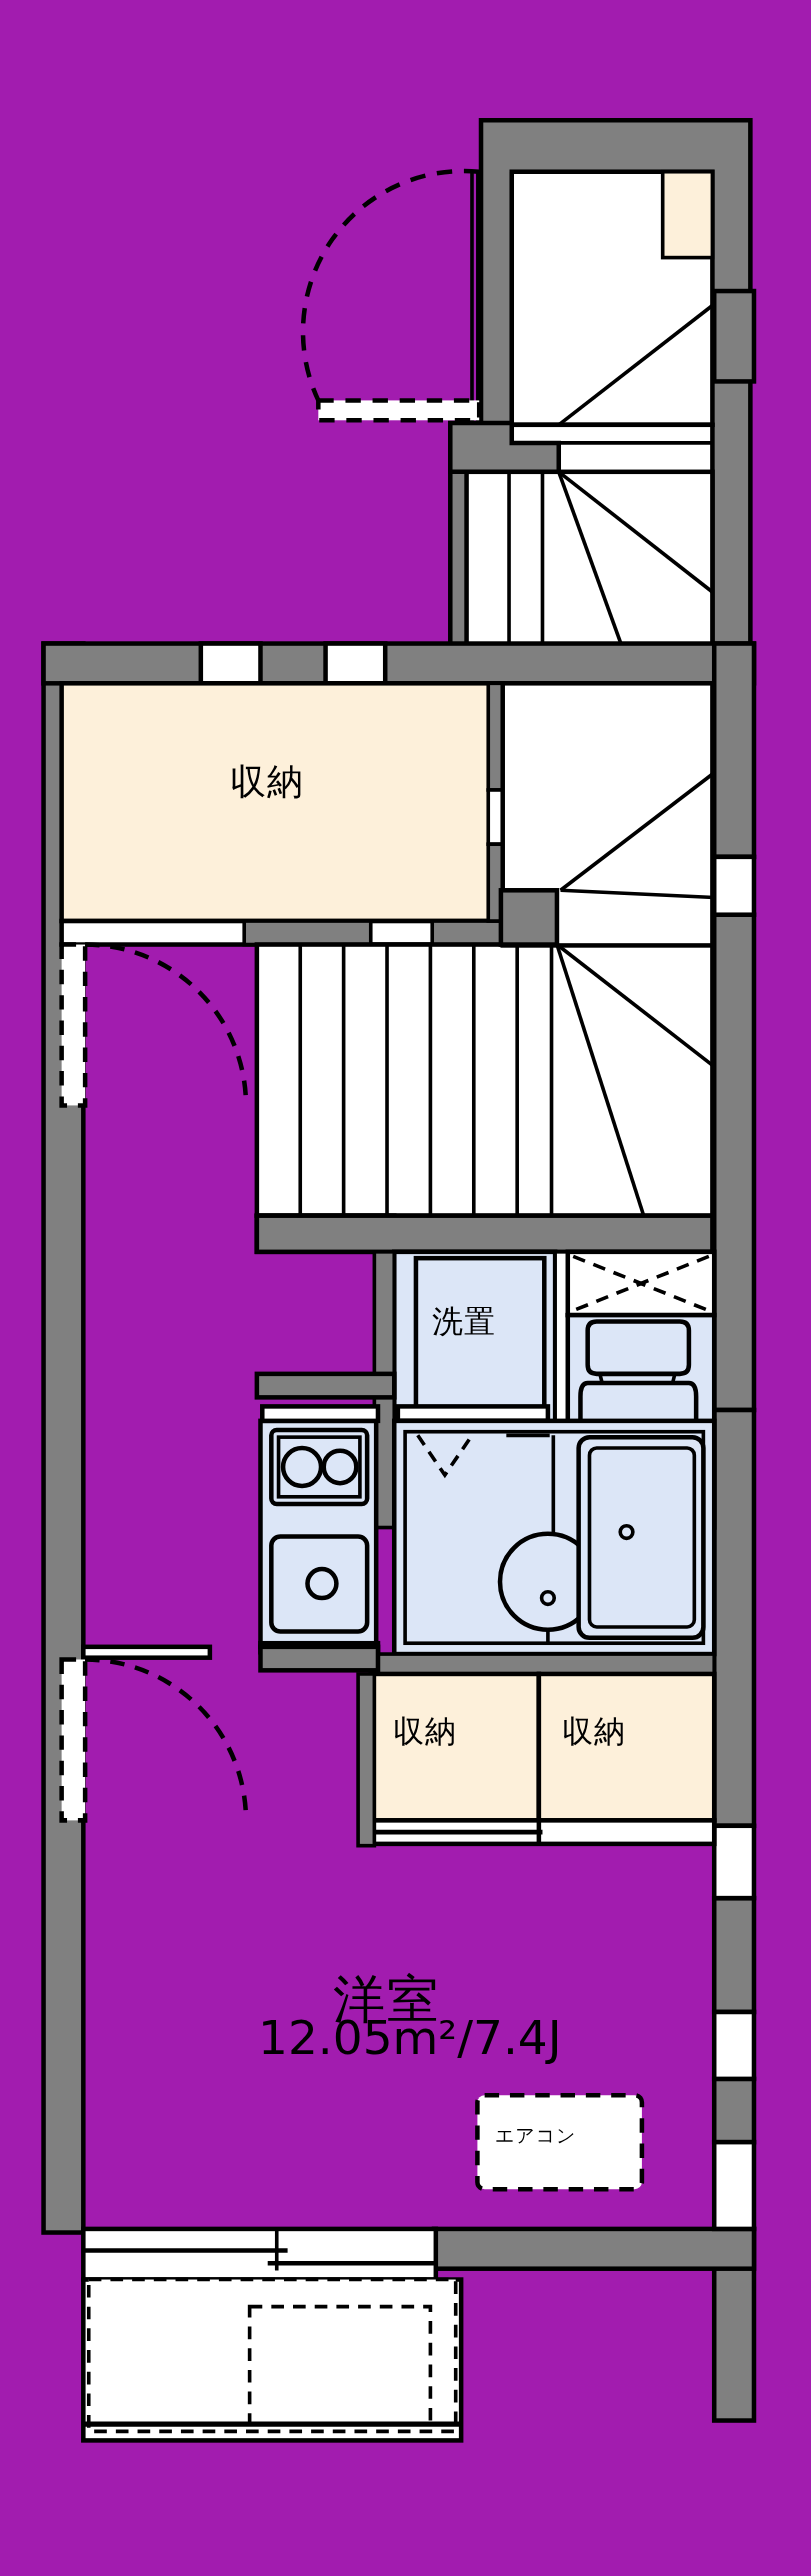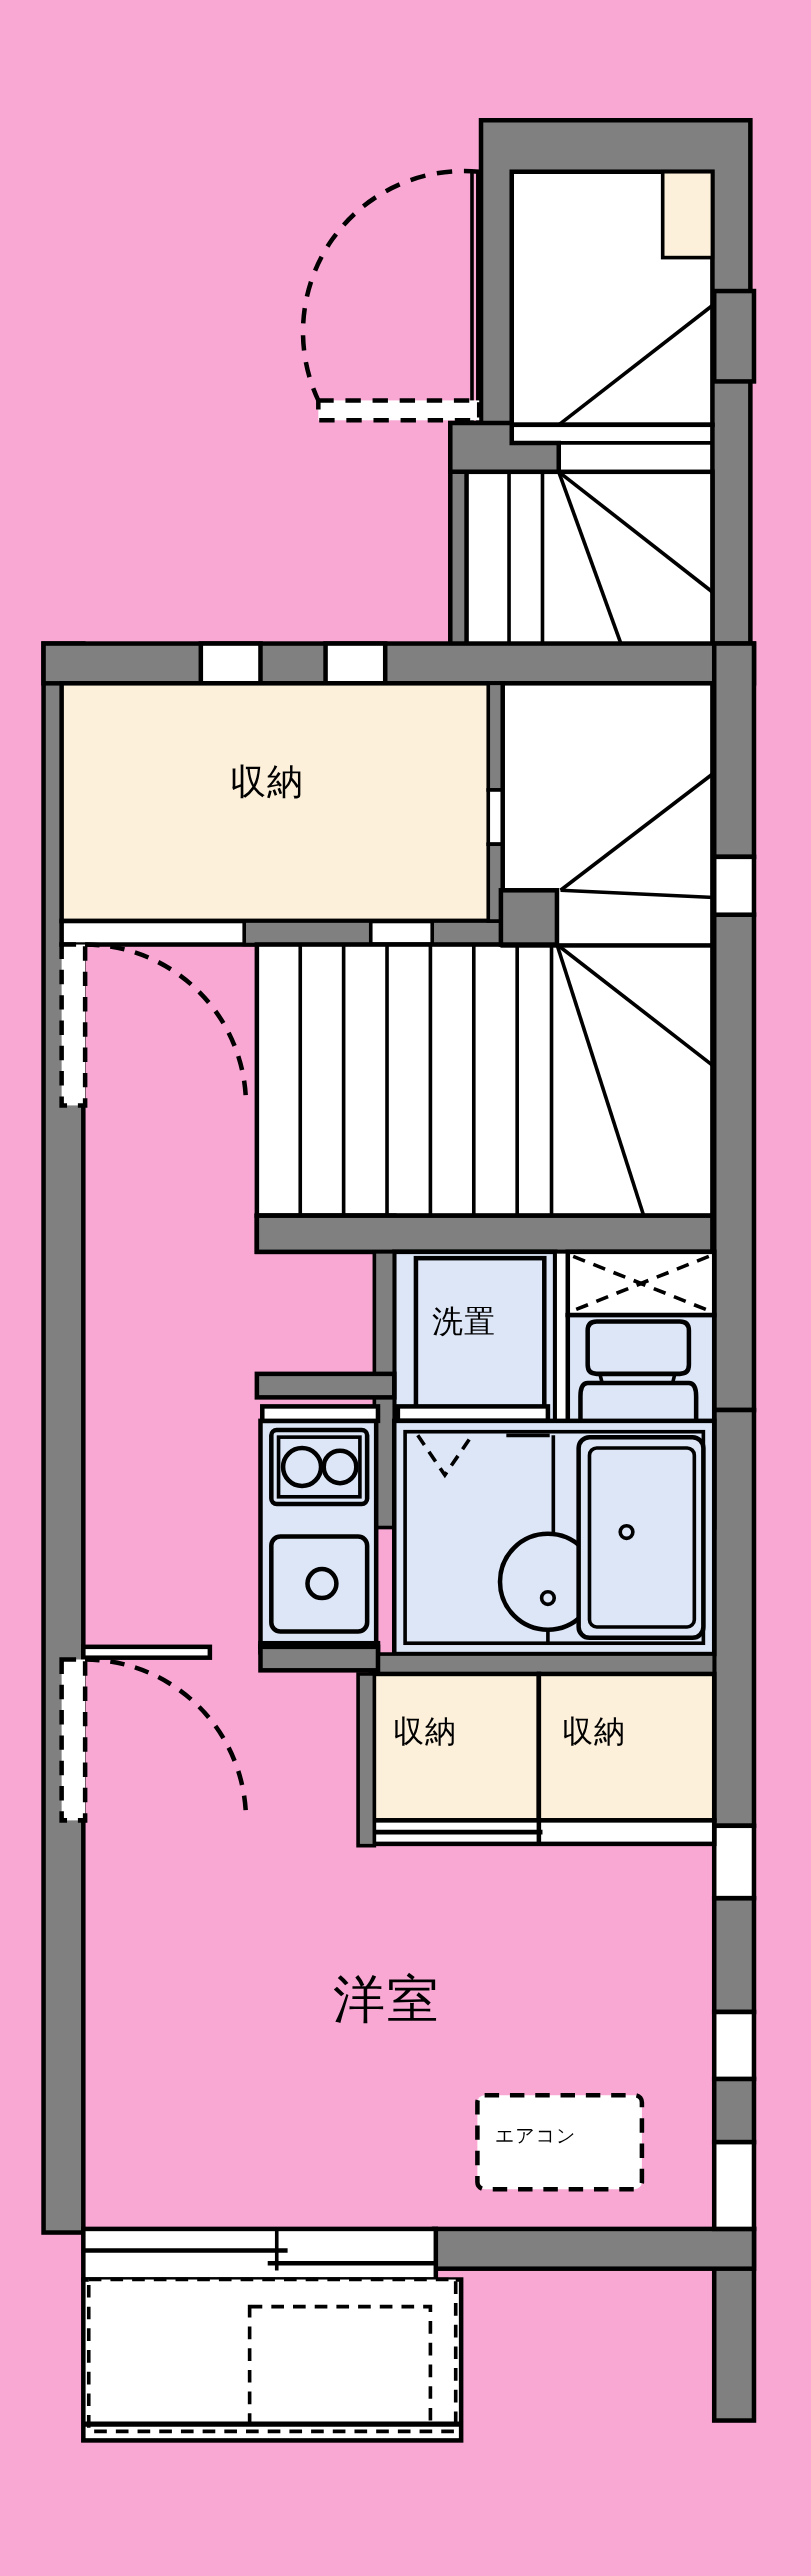--- a/index.html
+++ b/index.html
@@ -1,18 +1,18 @@
 <!DOCTYPE html>
 <html style="font-size:14.5px"><head>
 <meta charset="utf-8">
 <title>Floor Plan</title>
 <style>
   html,body{margin:0;padding:0;background:#ffffff;}
   body{font-family:"DejaVu Sans","Liberation Sans",sans-serif;}
-  #plan{position:relative;width:812px;height:2576px;background:#f9a8d4;overflow:hidden;}
+  #plan{position:relative;width:812px;height:2576px;background:#a21caf;overflow:hidden;}
   #plan svg{position:absolute;left:0;top:0;}
   .lbl{position:absolute;color:#000;white-space:nowrap;line-height:1;}
   .lbl-room{font-size:52px;letter-spacing:1.8px;margin-top:34px;}
   .lbl-area{font-size:47px;letter-spacing:0px;}
   .lbl-stor{font-size:36px;letter-spacing:0.9px;}
   .lbl-stor-sm{font-size:31px;letter-spacing:0.9px;}
   .lbl-wash{font-size:31px;letter-spacing:0.9px;}
   .lbl-ac{font-size:19px;letter-spacing:0.9px;}
 </style>
 </head>
@@ -233,17 +233,18 @@
   <div class="lbl lbl-stor" style="left:230px;top:764px;">収納</div>
 
   <div class="lbl lbl-wash" style="left:432px;top:1306px;">洗置</div>
 
   <div class="lbl lbl-stor-sm" style="left:393px;top:1716px;">収納</div>
 
   <div class="lbl lbl-stor-sm" style="left:562px;top:1716px;">収納</div>
 
   <div class="lbl lbl-room" style="left:333px;top:1939px;">洋室</div>
 
+  <div class="lbl lbl-area" style="left:258px;top:2014px;"><span>12.05m²/7.4J</span></div>
 
   <div class="lbl lbl-ac" style="left:495px;top:2126px;">エアコン</div>
 
 </div>
 
 
 </body></html>

